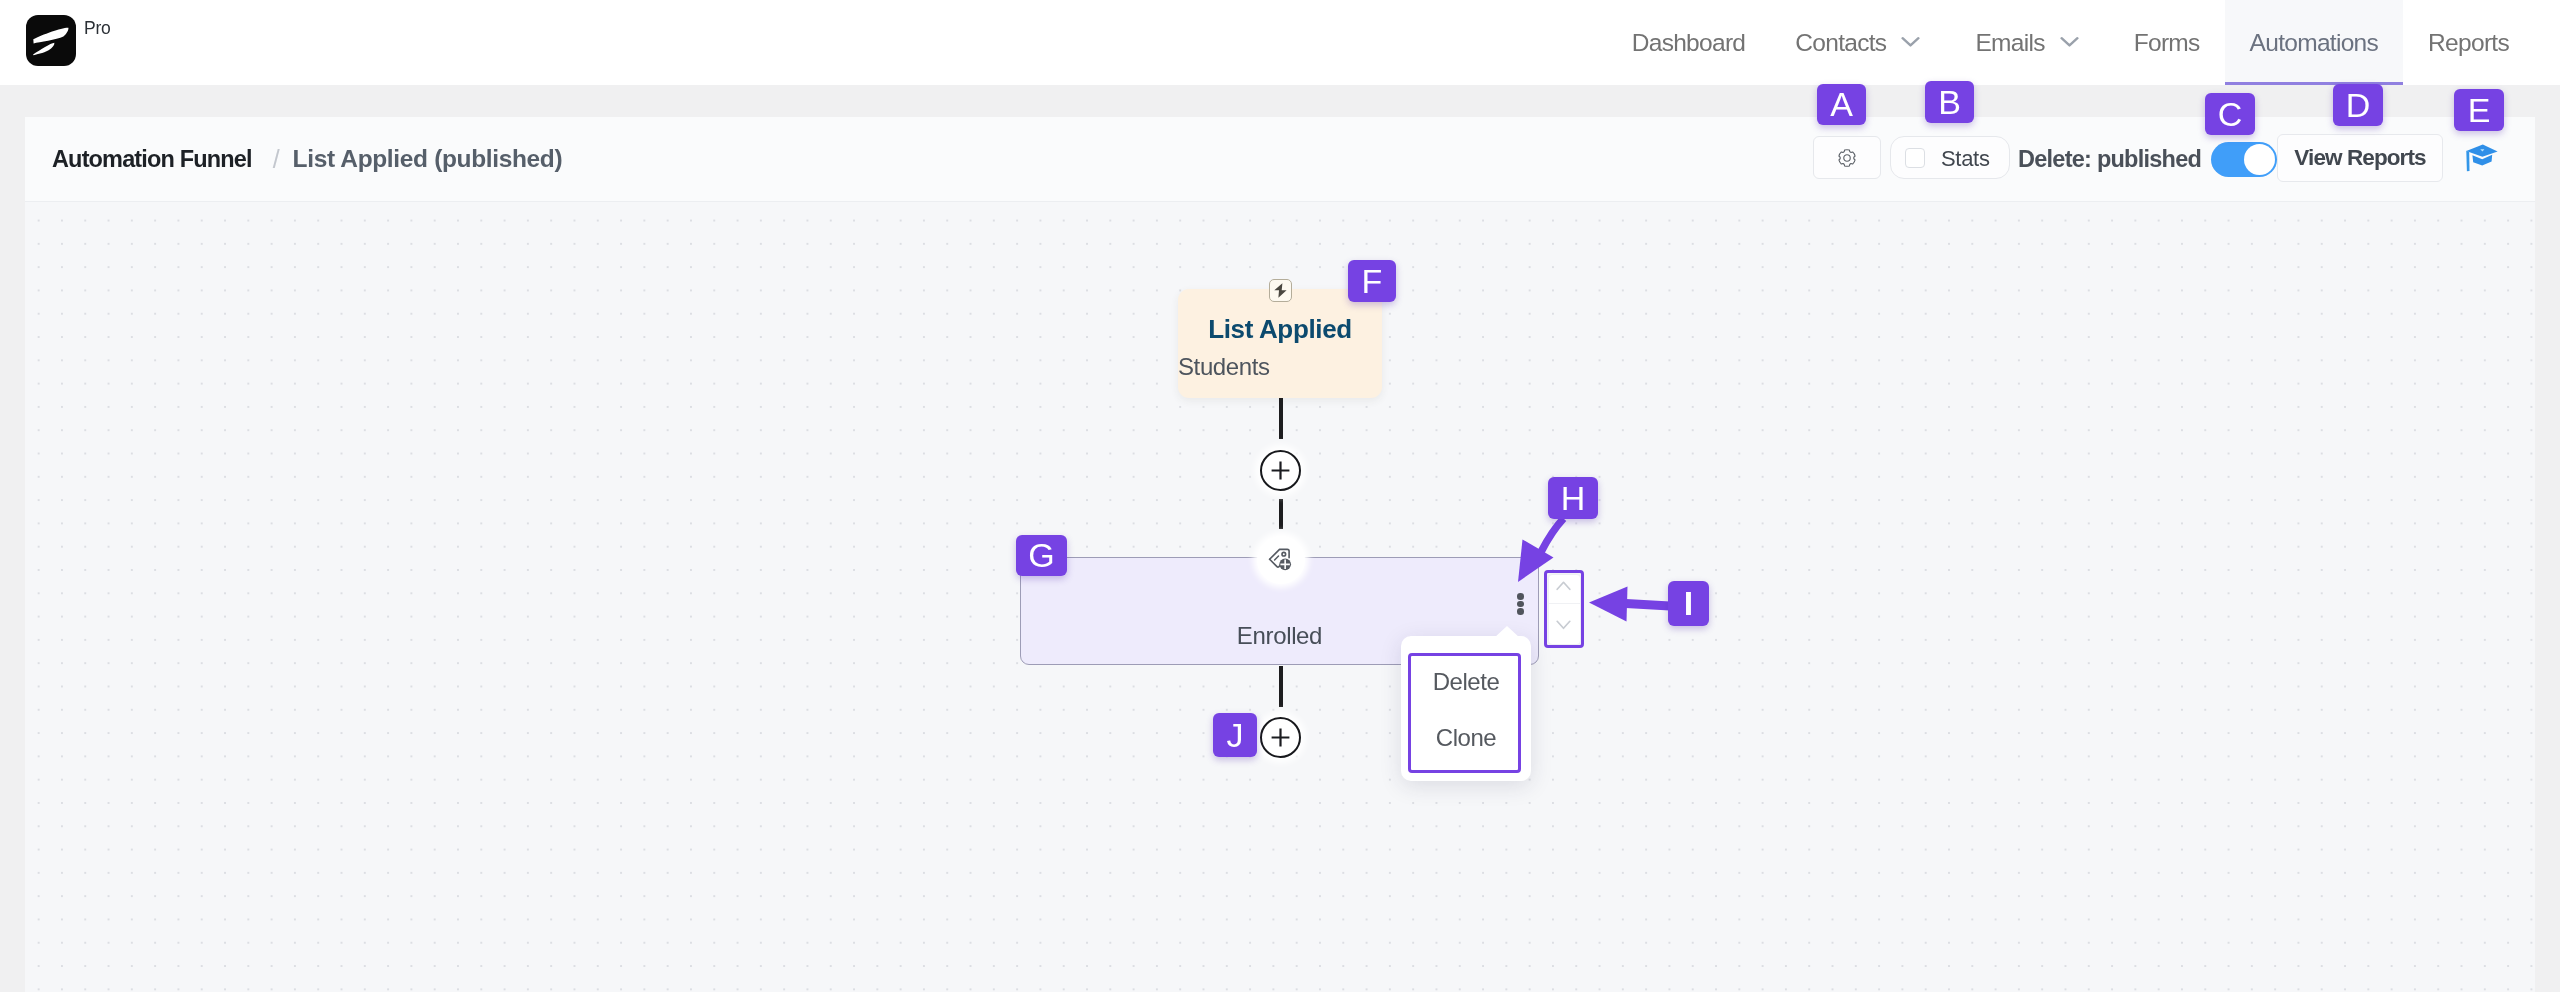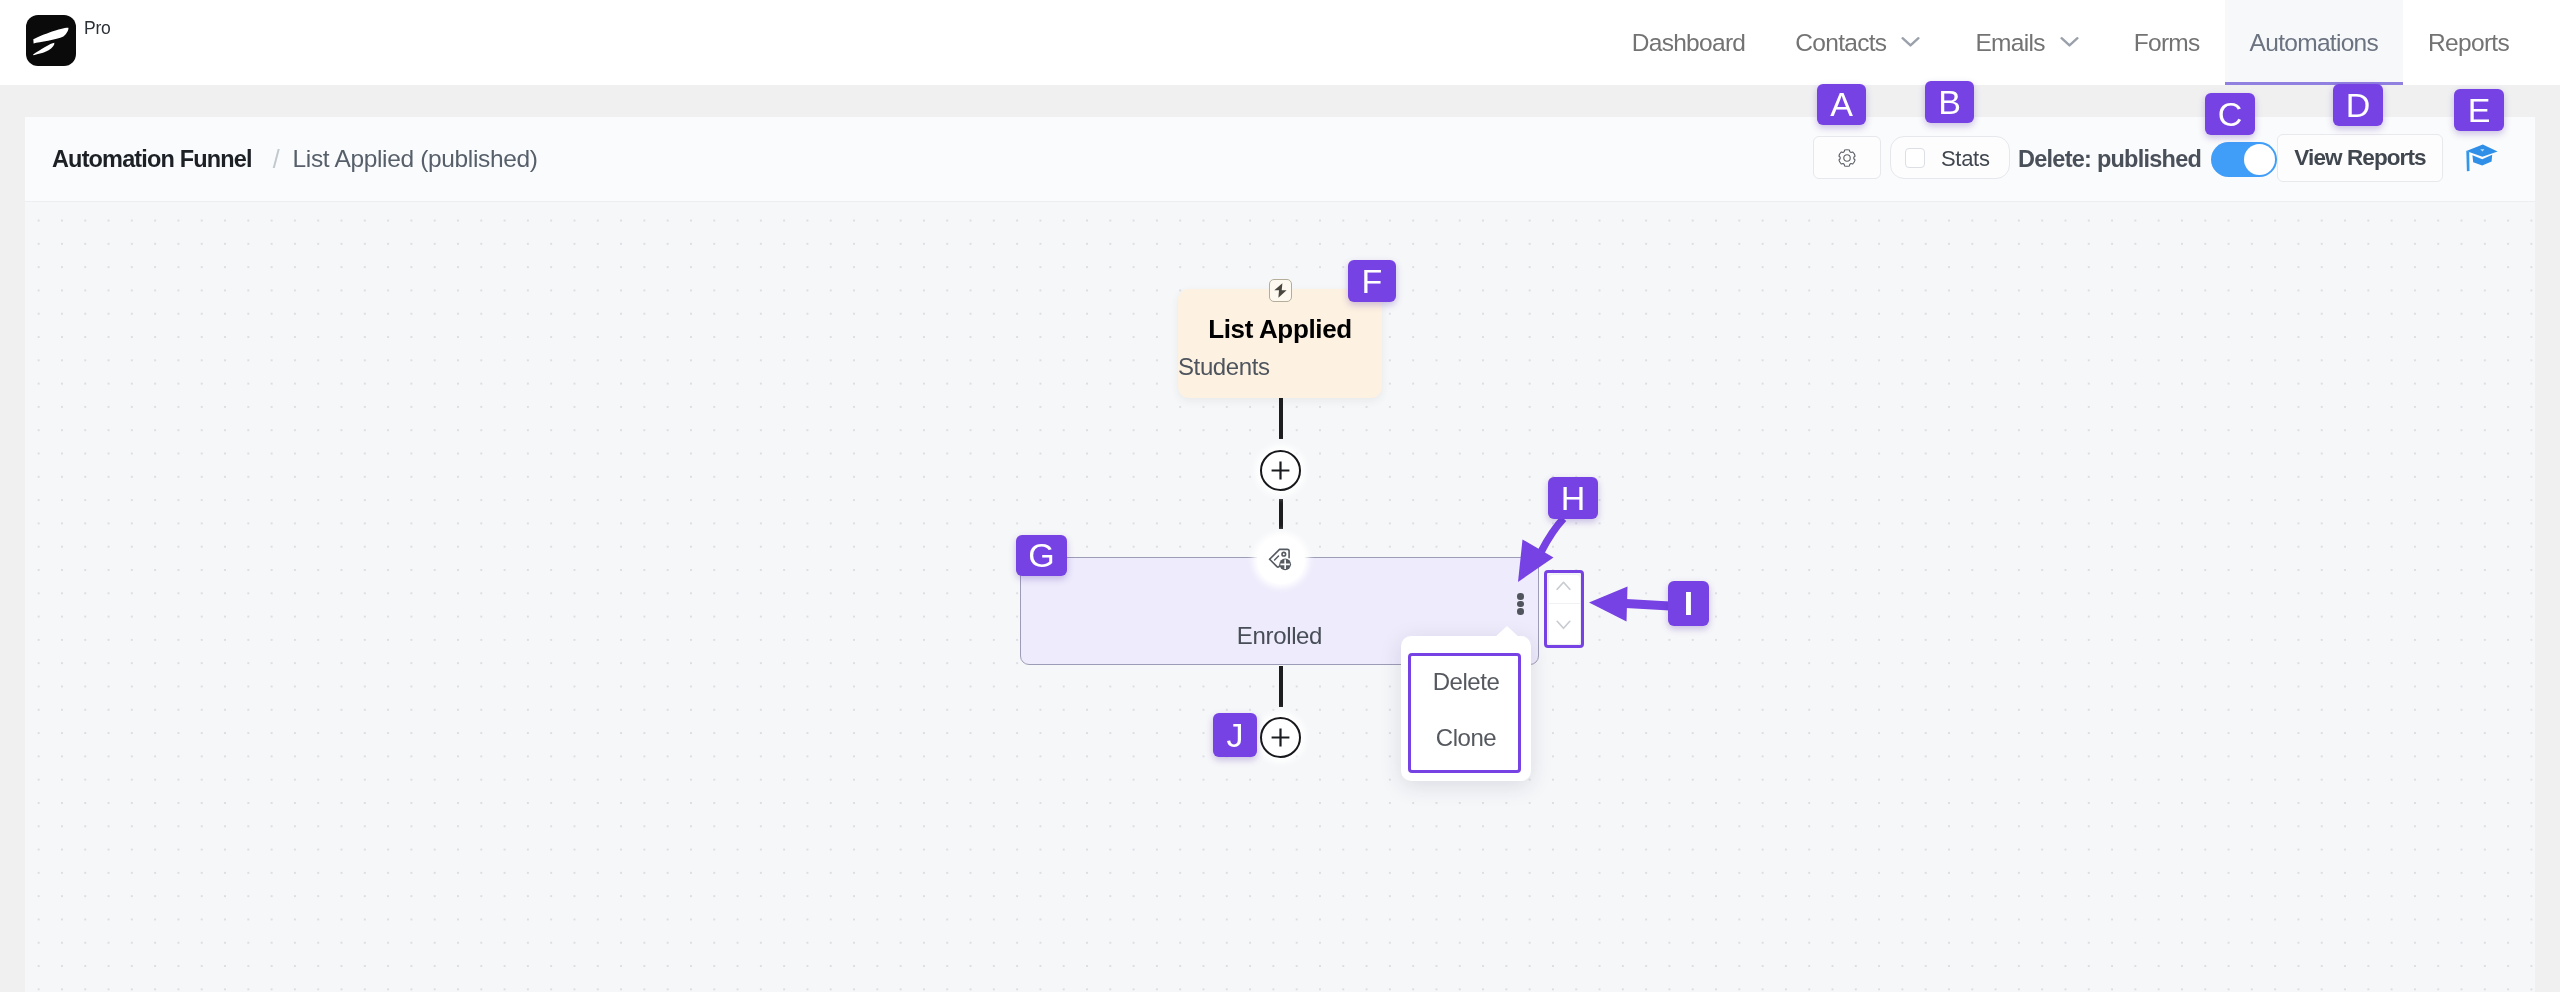--- a/index.html
+++ b/index.html
@@ -16,21 +16,21 @@
   .navlinks{position:absolute;right:26px;top:0;display:flex;align-items:stretch;height:85px;}
   .navlink{display:flex;align-items:center;gap:16px;font-size:24.5px;color:#737373;height:85px;cursor:pointer;position:relative;white-space:nowrap;padding:0 25px 0 25px;letter-spacing:-0.7px;}
   .navlink.active{color:#6b7280;background:#f7f8fa;}
   .navlink.active .tabline{position:absolute;left:0;right:0;bottom:0;height:3.5px;background:#9080e0;}
   .caret{display:block;width:23px;height:11px;position:relative;top:-1.5px;left:-1px;line-height:0;}
 
   
   .toolbar{position:absolute;left:25px;top:117px;width:2510px;height:85px;background:#fafbfc;border-bottom:1px solid #eceef1;display:flex;align-items:center;padding:0 0 0 27px;}
   .crumb-main{font-size:23.5px;font-weight:700;color:#1d2126;letter-spacing:-0.85px;}
   .crumb-sep{font-size:25px;color:#c3c7ce;margin:0 13px 0 21px;}
-  .crumb-sub{font-size:24.5px;color:#565f6a;font-weight:400;letter-spacing:-0.35px;}
+  .crumb-sub{font-size:24.5px;color:#565f6a;font-weight:700;letter-spacing:-0.35px;}
   .tb-right{position:absolute;left:0;top:0;right:0;bottom:0;}
   .gear-btn{position:absolute;left:1788px;top:19px;width:68px;height:43px;border:1px solid #e6e8ec;border-radius:6px;background:#fdfdfe;display:flex;align-items:center;justify-content:center;cursor:pointer;}
   .stats-btn{position:absolute;left:1865px;top:19px;width:120px;height:43px;border:1px solid #e6e8ec;border-radius:14px;background:#fdfdfe;display:flex;align-items:center;cursor:pointer;}
   .stats-box{position:absolute;left:14px;top:10.5px;width:20px;height:20px;border:1px solid #dcdfe4;border-radius:4px;background:#fff;}
   .stats-lab{position:absolute;left:50px;top:9px;font-size:22px;color:#41474f;line-height:25px;letter-spacing:-.3px;}
   .status-wrap{position:absolute;left:1993px;top:0;height:85px;display:flex;align-items:center;z-index:3;}
   .status-lab{font-size:23.5px;font-weight:700;color:#4a5059;letter-spacing:-.75px;}
   .toggle{width:66px;height:35px;border-radius:18px;background:#409ef9;position:relative;margin-left:10px;cursor:pointer;}
   .toggle .knob{position:absolute;right:2px;top:2px;width:31px;height:31px;border-radius:50%;background:#fff;}
   .vr-btn{position:absolute;left:2252px;top:16.5px;width:166px;height:48px;border:1px solid #e7e9ed;border-radius:6px;background:#fdfdfe;display:flex;align-items:center;justify-content:center;cursor:pointer;}
@@ -39,21 +39,21 @@
 
   
   .canvas{position:absolute;left:25px;top:202px;width:2510px;height:790px;
     background-color:#f6f7f9;
     background-image:radial-gradient(circle, #dcdee3 0.95px, transparent 1.05px);
     background-size:23.3px 23.3px;background-position:2px 6.9px;overflow:hidden;}
 
   
   .node{position:absolute;}
   .trigger-node{left:1178px;top:289px;width:204px;height:109px;background:#fdf1e1;border-radius:11px;box-shadow:0 3px 9px rgba(60,55,40,.07);}
-  .trig-title{position:absolute;left:0;right:0;top:25px;text-align:center;font-size:26px;font-weight:700;color:#000000;letter-spacing:-.35px;}
+  .trig-title{position:absolute;left:0;right:0;top:25px;text-align:center;font-size:26px;font-weight:700;color:#0c4a6e;letter-spacing:-.35px;}
   .trig-sub{position:absolute;left:0;right:0;top:64px;text-align:left;font-size:24px;color:#4d545d;letter-spacing:-.4px;}
   .trig-badge{position:absolute;left:1269px;top:279px;width:22.5px;height:22.5px;border:1.4px solid #b4ad9a;border-radius:5px;background:#fdf9f0;display:flex;align-items:center;justify-content:center;z-index:5;}
 
   .edge{position:absolute;width:3.5px;background:#1d1d1f;left:1279px;z-index:2;}
   .plus{position:absolute;width:41px;height:41px;border:2.2px solid #17181c;border-radius:50%;background:#fff;display:flex;align-items:center;justify-content:center;box-shadow:0 0 7px 5px rgba(255,255,255,.97);z-index:6;}
   .plus svg{display:block;}
 
   .action-node{left:1020px;top:557px;width:519px;height:108px;background:#eeebfc;border:1.3px solid #9d9cb6;border-radius:9px;}
   .act-title{position:absolute;left:0;right:0;top:24px;text-align:center;font-size:26.5px;font-weight:700;color:#14161d;letter-spacing:-.4px;}
   .act-sub{position:absolute;left:0;right:0;top:64px;text-align:center;font-size:24px;color:#474e58;letter-spacing:-.35px;}

